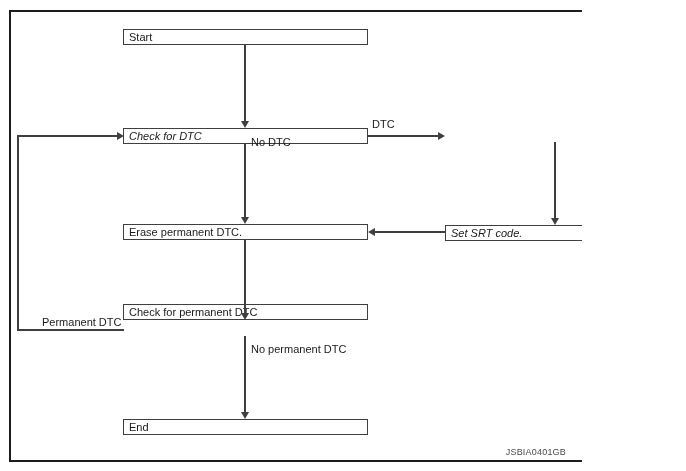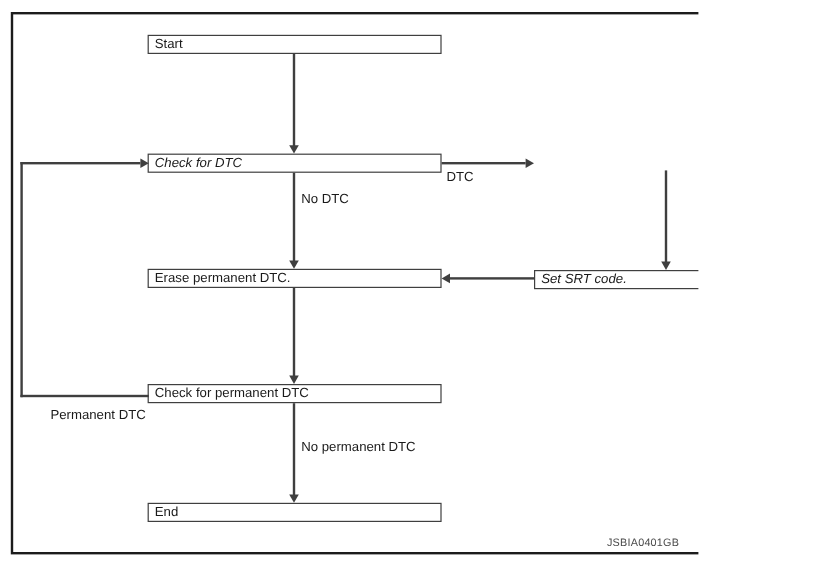--- a/index.html
+++ b/index.html
@@ -37,21 +37,21 @@
     display: flex;
     align-items: center;
     height: 16px;
     white-space: nowrap;
   }
   .b-start            { left: 123px; top: 29px;  width: 245px; }
   .b-check-dtc        { left: 123px; top: 128px; width: 245px; font-style: italic; }
   .b-repair           { left: 445px; top: 127px; width: 222px; }
   .b-erase-permanent  { left: 123px; top: 224px; width: 245px; }
   .b-set-srt          { left: 445px; top: 225px; width: 222px; font-style: italic; }
-  .b-check-permanent  { left: 123px; top: 320px; width: 245px; }
+  .b-check-permanent  { left: 123px; top: 304px; width: 245px; }
   .b-end              { left: 123px; top: 419px; width: 245px; }
 
   .line {
     position: absolute;
     background: #3f3f3f;
   }
   
   .v-start-check     { left: 244px; top: 45px;  width: 2px; height: 78px; }
   .v-check-erase     { left: 244px; top: 144px; width: 2px; height: 75px; }
   .v-repair-srt      { left: 554px; top: 142px; width: 2px; height: 77px; }
@@ -92,21 +92,20 @@
   .a-check-repair    { left: 438px; top: 132px; }
   .a-srt-erase       { left: 368px; top: 228px; }
   .a-loop-check      { left: 117px; top: 132px; }
 
   .edge-label {
     position: absolute;
     font-size: 11px;
     line-height: 11px;
     color: #1a1a1a;
     white-space: nowrap;
-    margin-top: 24px;
   }
   .l-dtc            { left: 372px; top: 119px; }
   .l-no-dtc         { left: 251px; top: 137px; }
   .l-permanent      { left: 42px;  top: 317px; }
   .l-no-permanent   { left: 251px; top: 344px; }
 
   .figure-code {
     position: absolute;
     right: 16px;
     top: 448px;

